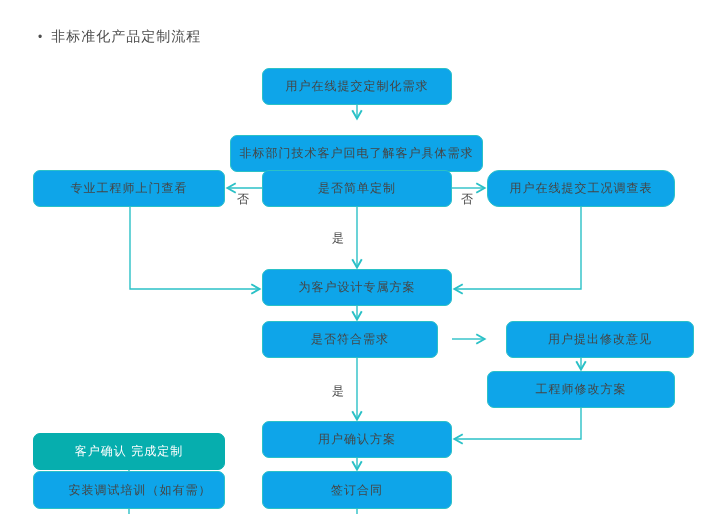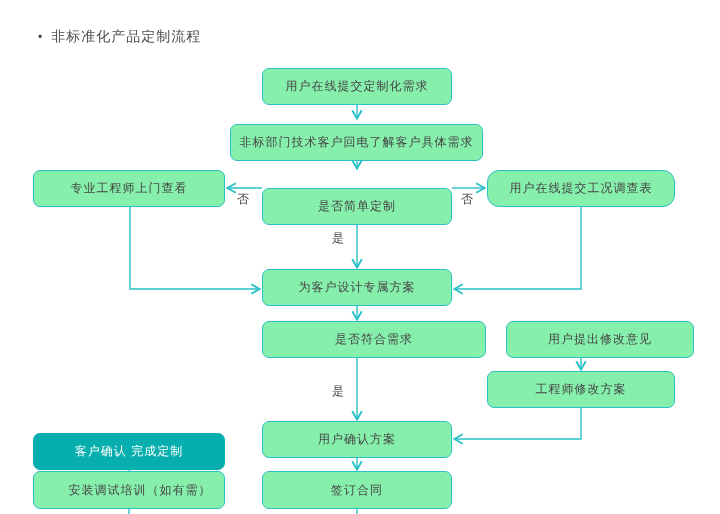--- a/index.html
+++ b/index.html
@@ -39,21 +39,21 @@
     stroke-width: 1.4;
   }
   #arrowhead path {
     fill: none;
     stroke: var(--line, #2bc1c7);
     stroke-width: 1.6;
   }
   .node {
     position: absolute;
     box-sizing: border-box;
-    background: #86efac;
+    background: #0ea5e9;
     border: 1px solid var(--line, #2bc1c7);
     border-radius: 7px;
     display: flex;
     align-items: center;
     justify-content: center;
     font-size: 12px;
     color: #454545;
     letter-spacing: 1px;
     text-align: center;
     padding: 2px 6px;
@@ -100,26 +100,26 @@
         <polyline points="357,358 357,419" marker-end="url(#arrowhead)"></polyline>
         <polyline points="357,458 357,469" marker-end="url(#arrowhead)"></polyline>
         <polyline points="129,471 129,461" marker-end="url(#arrowhead)"></polyline>
         <polyline points="129,509 129,514"></polyline>
         <polyline points="357,509 357,514"></polyline>
       </g>
   </svg>
 
   <div id="nodes">
       <div class="node" style="left: 262px; top: 68px; width: 190px; height: 37px;">用户在线提交定制化需求</div>
-      <div class="node" style="left: 230px; top: 124px; width: 253px; height: 37px;">非标部门技术客户回电了解客户具体需求</div>
+      <div class="node" style="left: 230px; top: 135px; width: 253px; height: 37px;">非标部门技术客户回电了解客户具体需求</div>
       <div class="node" style="left: 33px; top: 170px; width: 192px; height: 37px;">专业工程师上门查看</div>
-      <div class="node" style="left: 262px; top: 188px; width: 190px; height: 37px;">是否简单定制</div>
+      <div class="node" style="left: 262px; top: 170px; width: 190px; height: 37px;">是否简单定制</div>
       <div class="node" style="left: 487px; top: 170px; width: 188px; height: 37px; border-radius: 12px;">用户在线提交工况调查表</div>
       <div class="node" style="left: 262px; top: 269px; width: 190px; height: 37px;">为客户设计专属方案</div>
-      <div class="node" style="left: 262px; top: 321px; width: 224px; height: 37px;">是否符合需求</div>
+      <div class="node" style="left: 262px; top: 321px; width: 176px; height: 37px;">是否符合需求</div>
       <div class="node" style="left: 506px; top: 321px; width: 188px; height: 37px;">用户提出修改意见</div>
       <div class="node" style="left: 487px; top: 371px; width: 188px; height: 37px;">工程师修改方案</div>
       <div class="node filled" style="left: 33px; top: 433px; width: 192px; height: 37px;">客户确认 完成定制</div>
       <div class="node" style="left: 262px; top: 421px; width: 190px; height: 37px;">用户确认方案</div>
       <div class="node" style="left: 33px; top: 471px; width: 192px; height: 38px; padding-left: 28px;">安装调试培训（如有需）</div>
       <div class="node" style="left: 262px; top: 471px; width: 190px; height: 38px;">签订合同</div>
     </div>
   <div id="labels">
       <span class="edge-label" style="left: 237px; top: 191px;">否</span>
       <span class="edge-label" style="left: 461px; top: 191px;">否</span>

